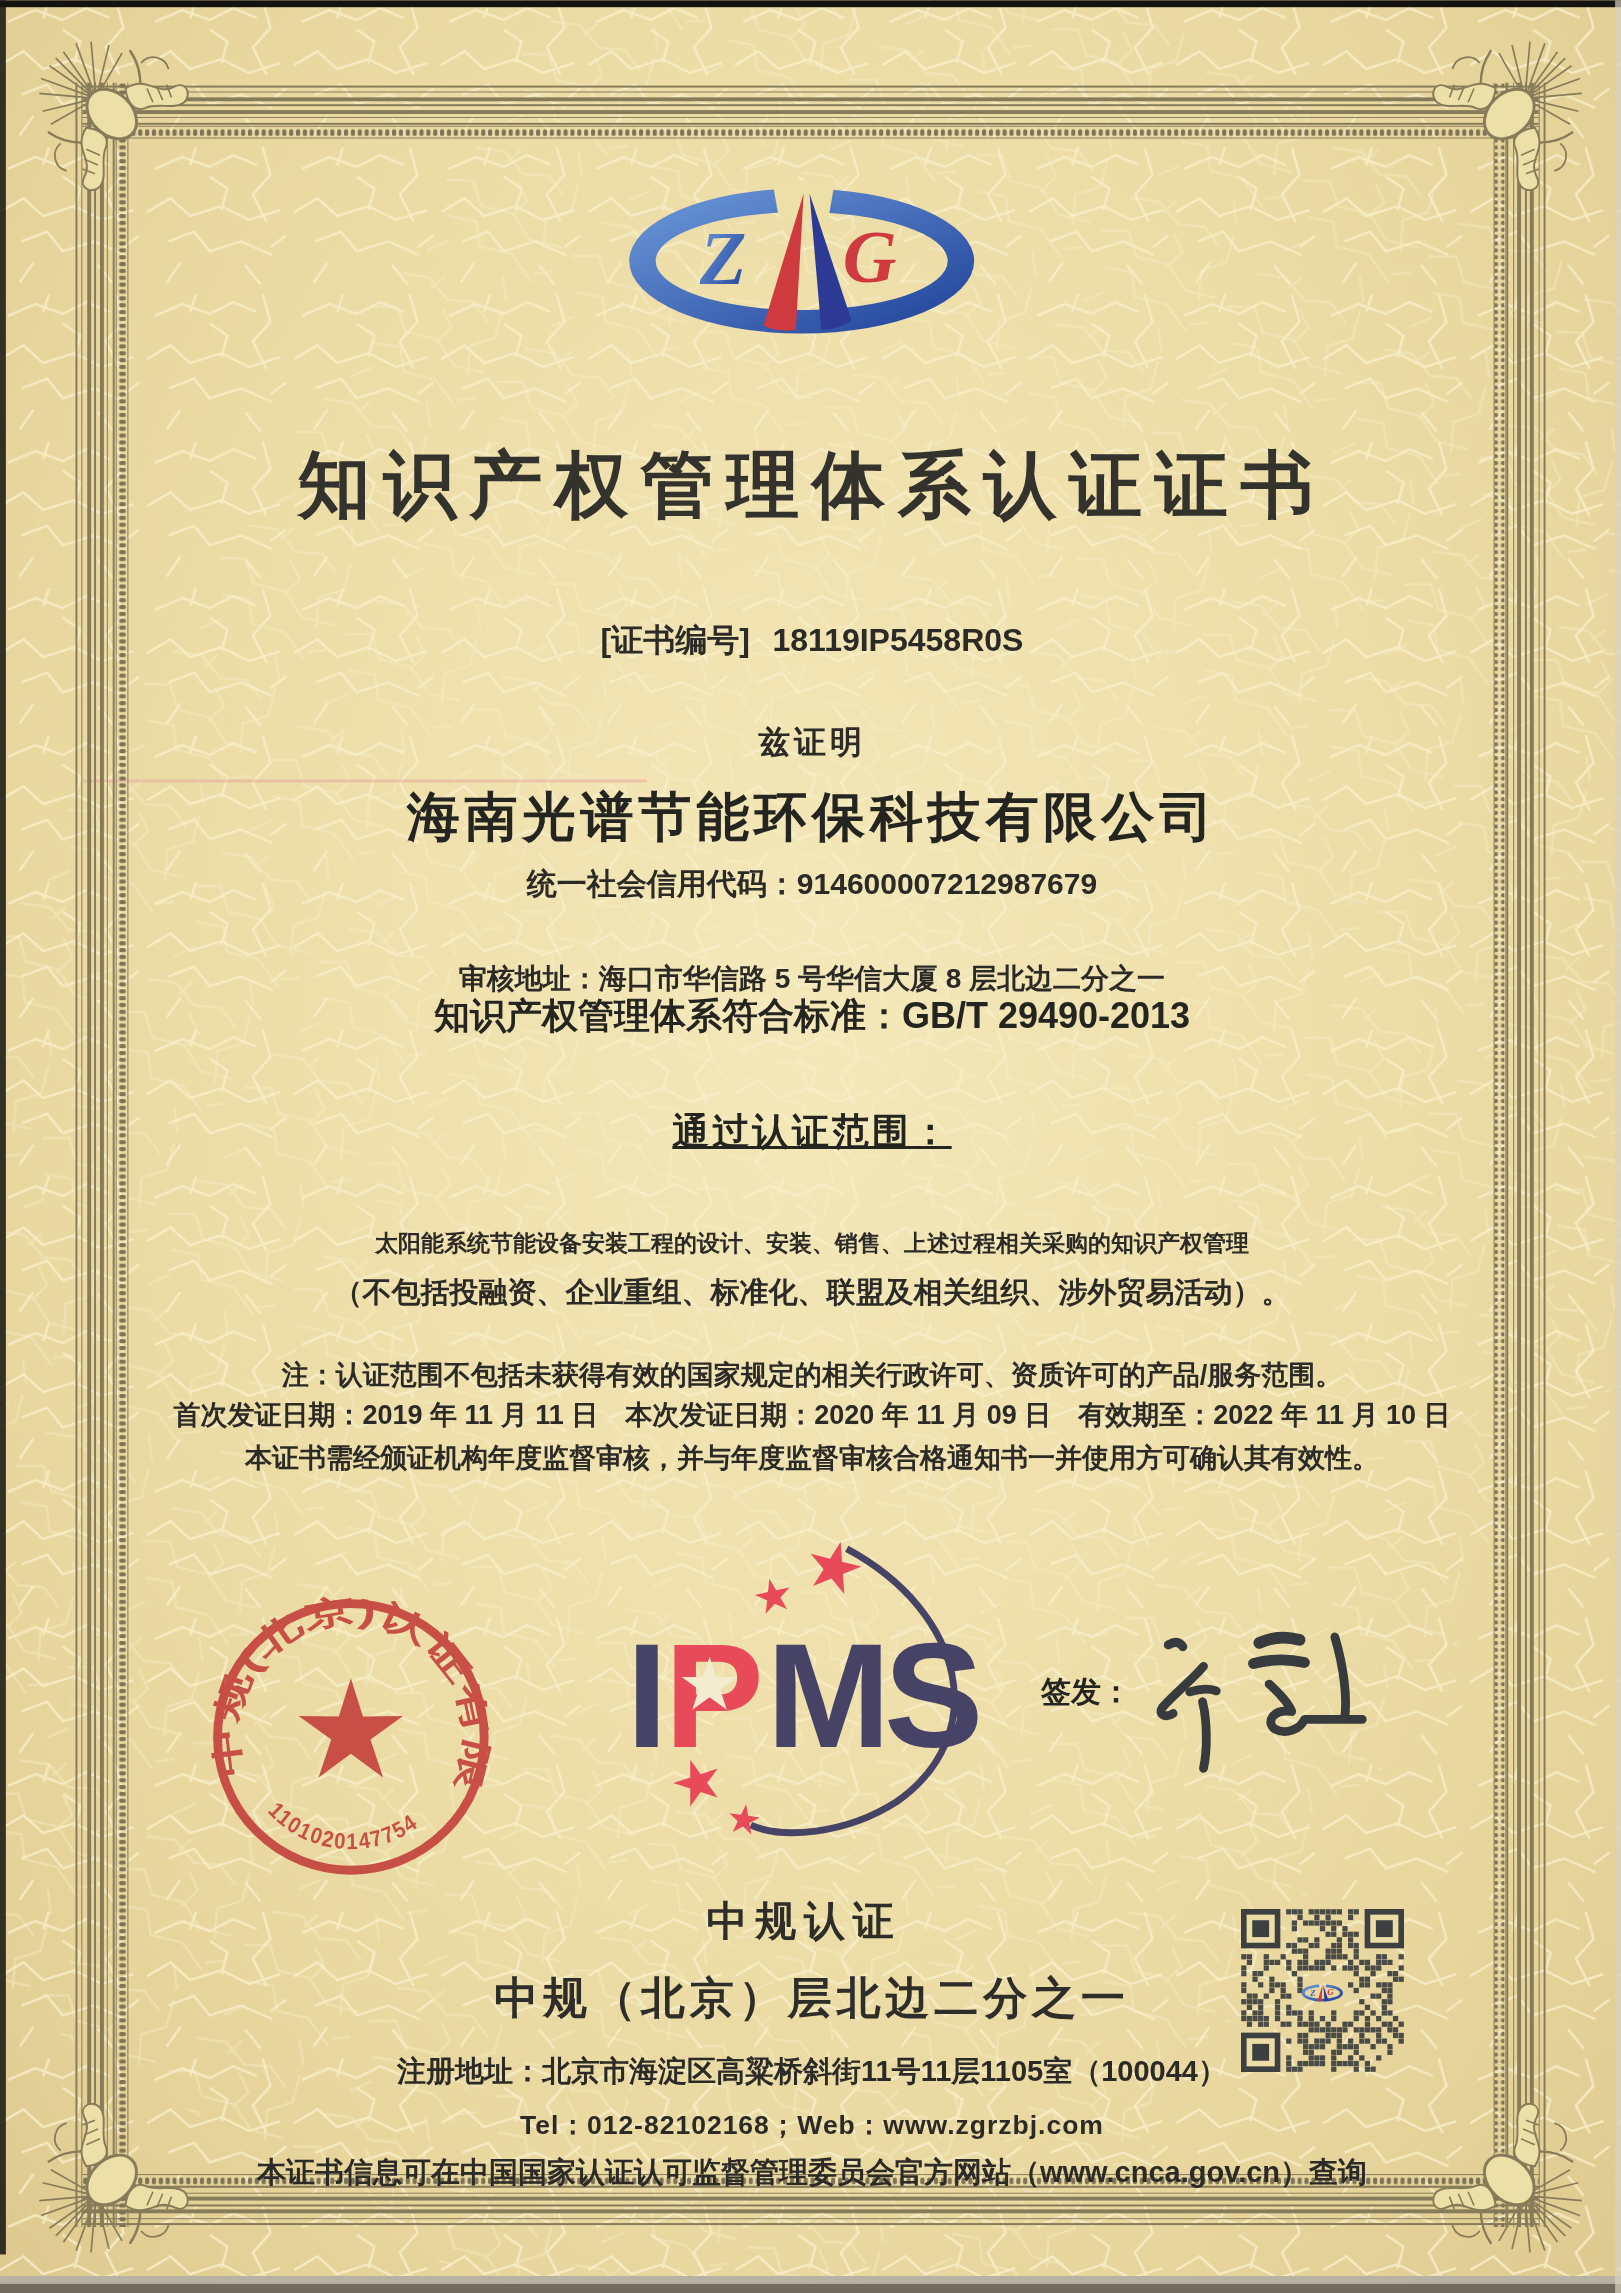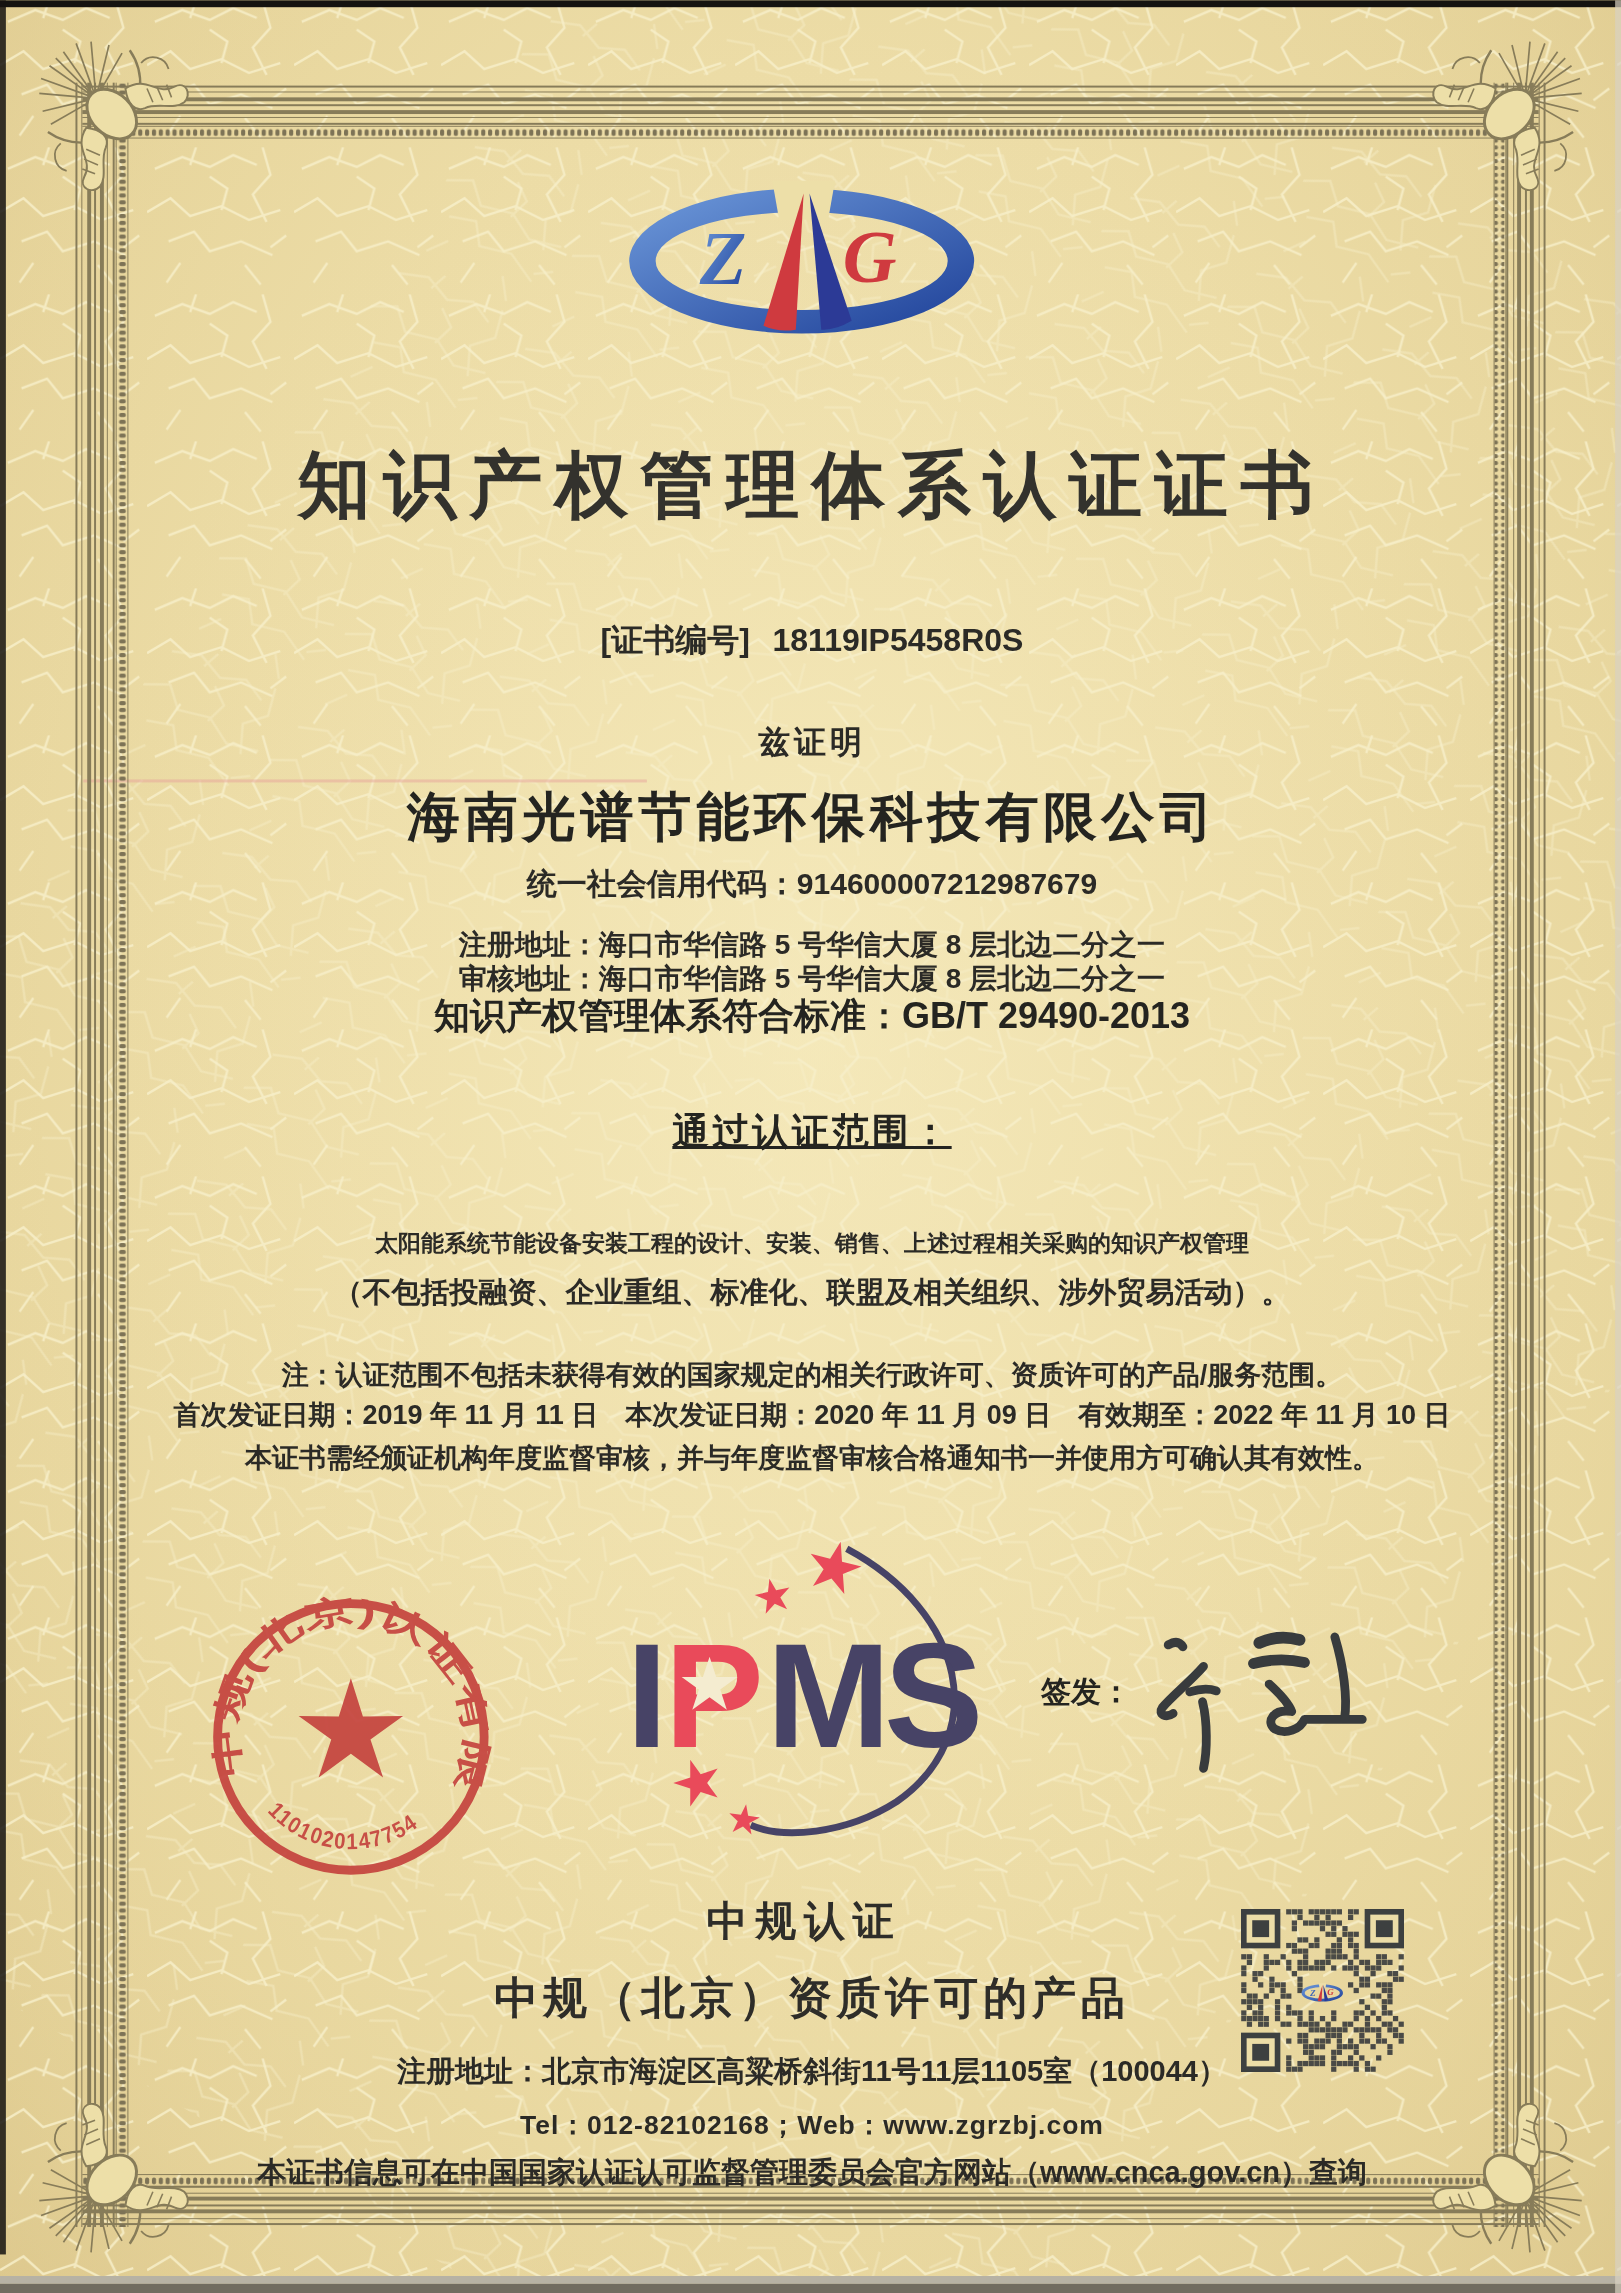--- a/index.html
+++ b/index.html
@@ -201,39 +201,38 @@
     <span>[证书编号]</span>
     <span style="margin-left:13.7px;">18119IP5458R0S</span>
   </div>
 
   <div class="line" style="top:674px;font-size:32px;letter-spacing:3.9px;">兹证明</div>
 
   <div class="line" style="top:735px;font-size:53px;letter-spacing:4.9px;color:#242420;">海南光谱节能环保科技有限公司</div>
 
   <div class="line" style="top:817px;font-size:30px;">统一社会信用代码：914600007212987679</div>
 
-  <div class="line" style="top:879px;font-size:28px;">注册地址：海口市华信路 5 号华信大厦 8 层北边二分之一</div>
   <div class="line" style="top:913px;font-size:28px;">审核地址：海口市华信路 5 号华信大厦 8 层北边二分之一</div>
 
   <div class="line" style="top:945px;font-size:36px;color:#242420;">知识产权管理体系符合标准：GB/T 29490-2013</div>
 
   <div class="line" style="top:1060px;font-size:37px;letter-spacing:2.9px;color:#242420;text-decoration:underline;">通过认证范围：</div>
 
   <div class="line" style="top:1181px;font-size:23px;">太阳能系统节能设备安装工程的设计、安装、销售、上述过程相关采购的知识产权管理</div>
   <div class="line" style="top:1310px;font-size:27px;">注：认证范围不包括未获得有效的国家规定的相关行政许可、资质许可的产品/服务范围。</div>
 
   <div class="line" style="top:1226px;font-size:29px;">（不包括投融资、企业重组、标准化、联盟及相关组织、涉外贸易活动）。</div>
   <div class="line" style="top:1350px;font-size:27px;">首次发证日期：2019 年 11 月 11 日　本次发证日期：2020 年 11 月 09 日　有效期至：2022 年 11 月 10 日</div>
   <div class="line" style="top:1393px;font-size:27px;">本证书需经颁证机构年度监督审核，并与年度监督审核合格通知书一并使用方可确认其有效性。</div>
 
   <div class="sign-label">签发：</div>
 
   <div class="line" style="top:1847px;left:608px;width:392px;font-size:41px;letter-spacing:7.8px;color:#2e2d29;">中规认证</div>
 
-  <div class="line" style="top:1922px;font-size:44px;letter-spacing:4.9px;color:#2e2d29;">中规（北京）资质许可的产品</div>
+  <div class="line" style="top:1922px;font-size:44px;letter-spacing:4.9px;color:#2e2d29;">中规（北京）层北边二分之一</div>
 
   <div class="line" style="top:2005px;font-size:29px;">注册地址：北京市海淀区高粱桥斜街11号11层1105室（100044）</div>
 
   <div class="line" style="top:2060px;font-size:26.5px;letter-spacing:1px;">Tel：012-82102168；Web：www.zgrzbj.com</div>
 
   <div class="line" style="top:2106px;font-size:29px;">本证书信息可在中国国家认证认可监督管理委员会官方网站（www.cnca.gov.cn）查询</div>
 
   <div id="qr-box">
     <svg id="qr-svg" viewBox="0 0 166 166" width="163" height="163">
         <rect x="0.2" y="45.99310344827587" width="5.324137931034483" height="5.324137931034483" fill="#3d4040" opacity="0.93"></rect>

